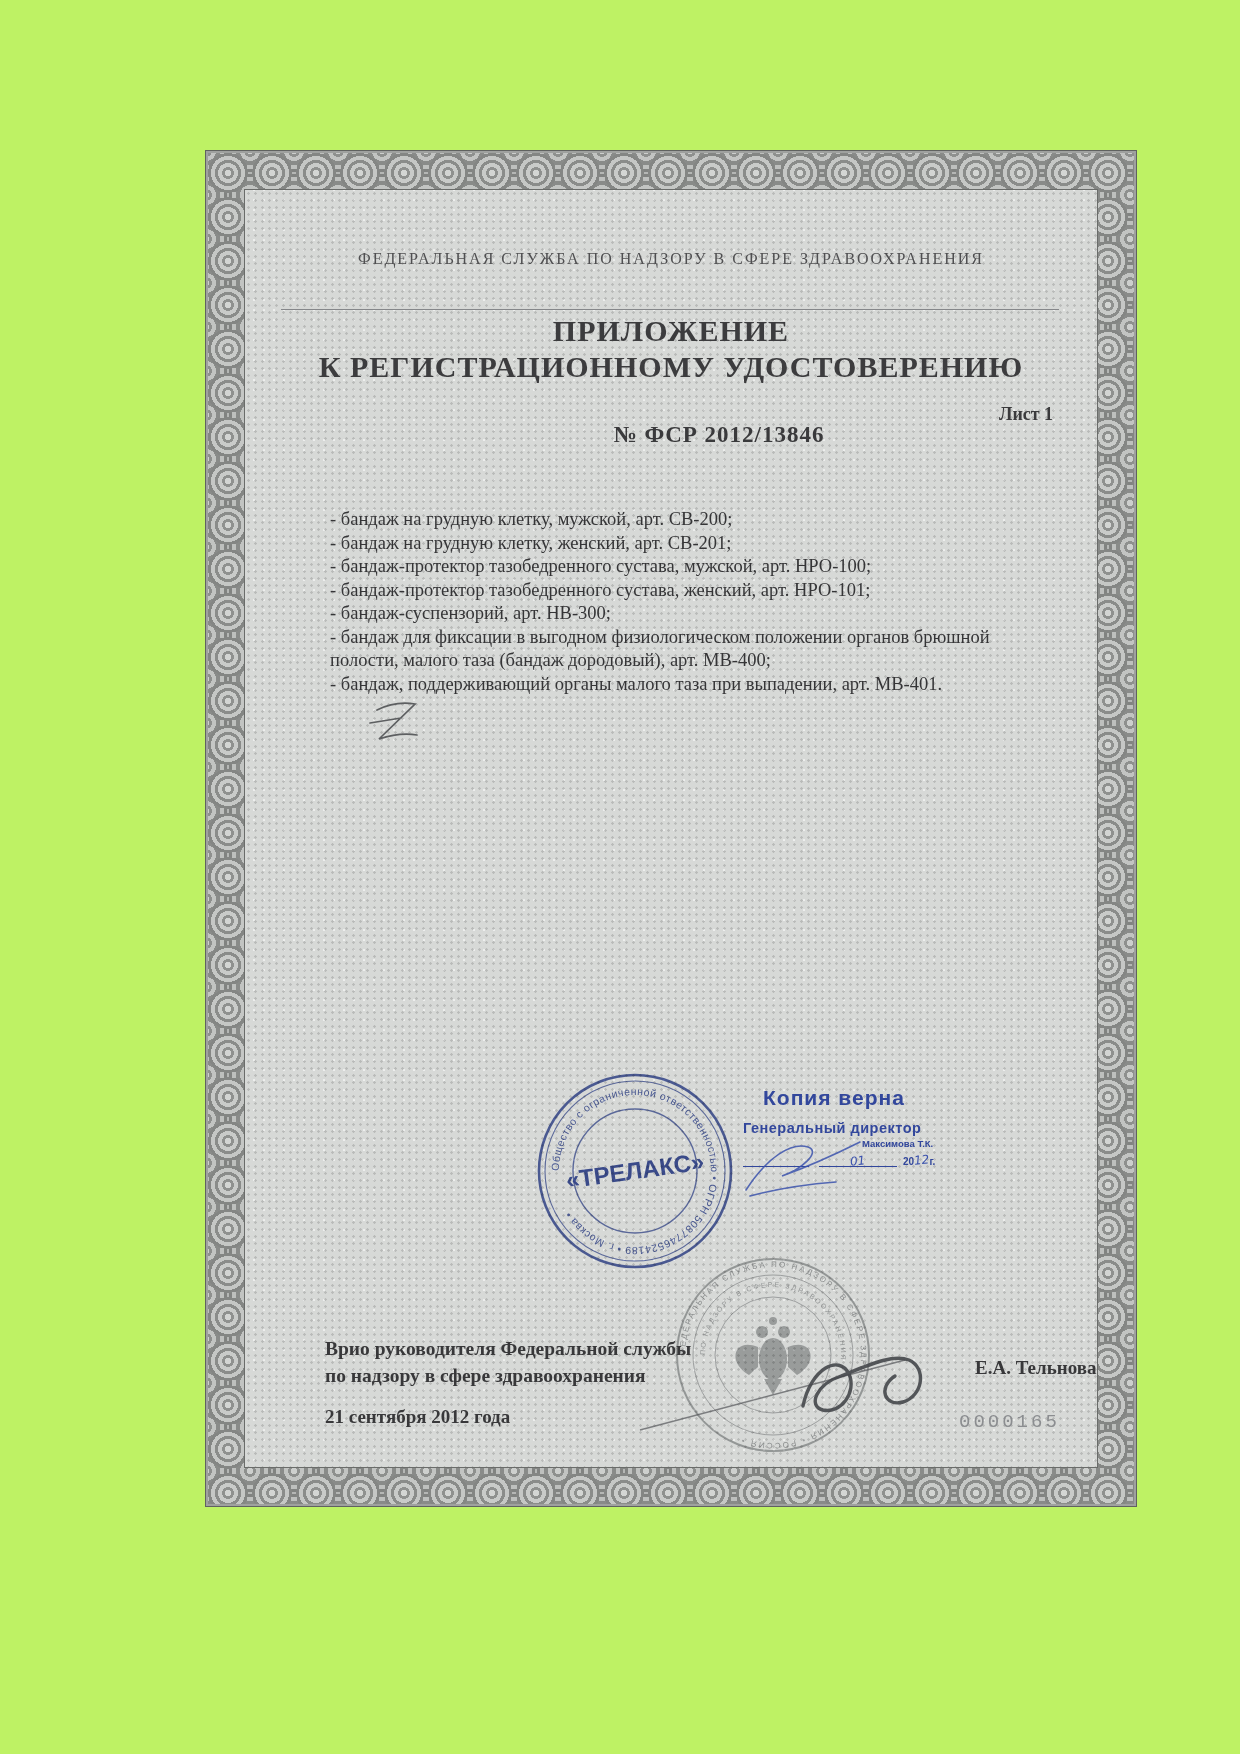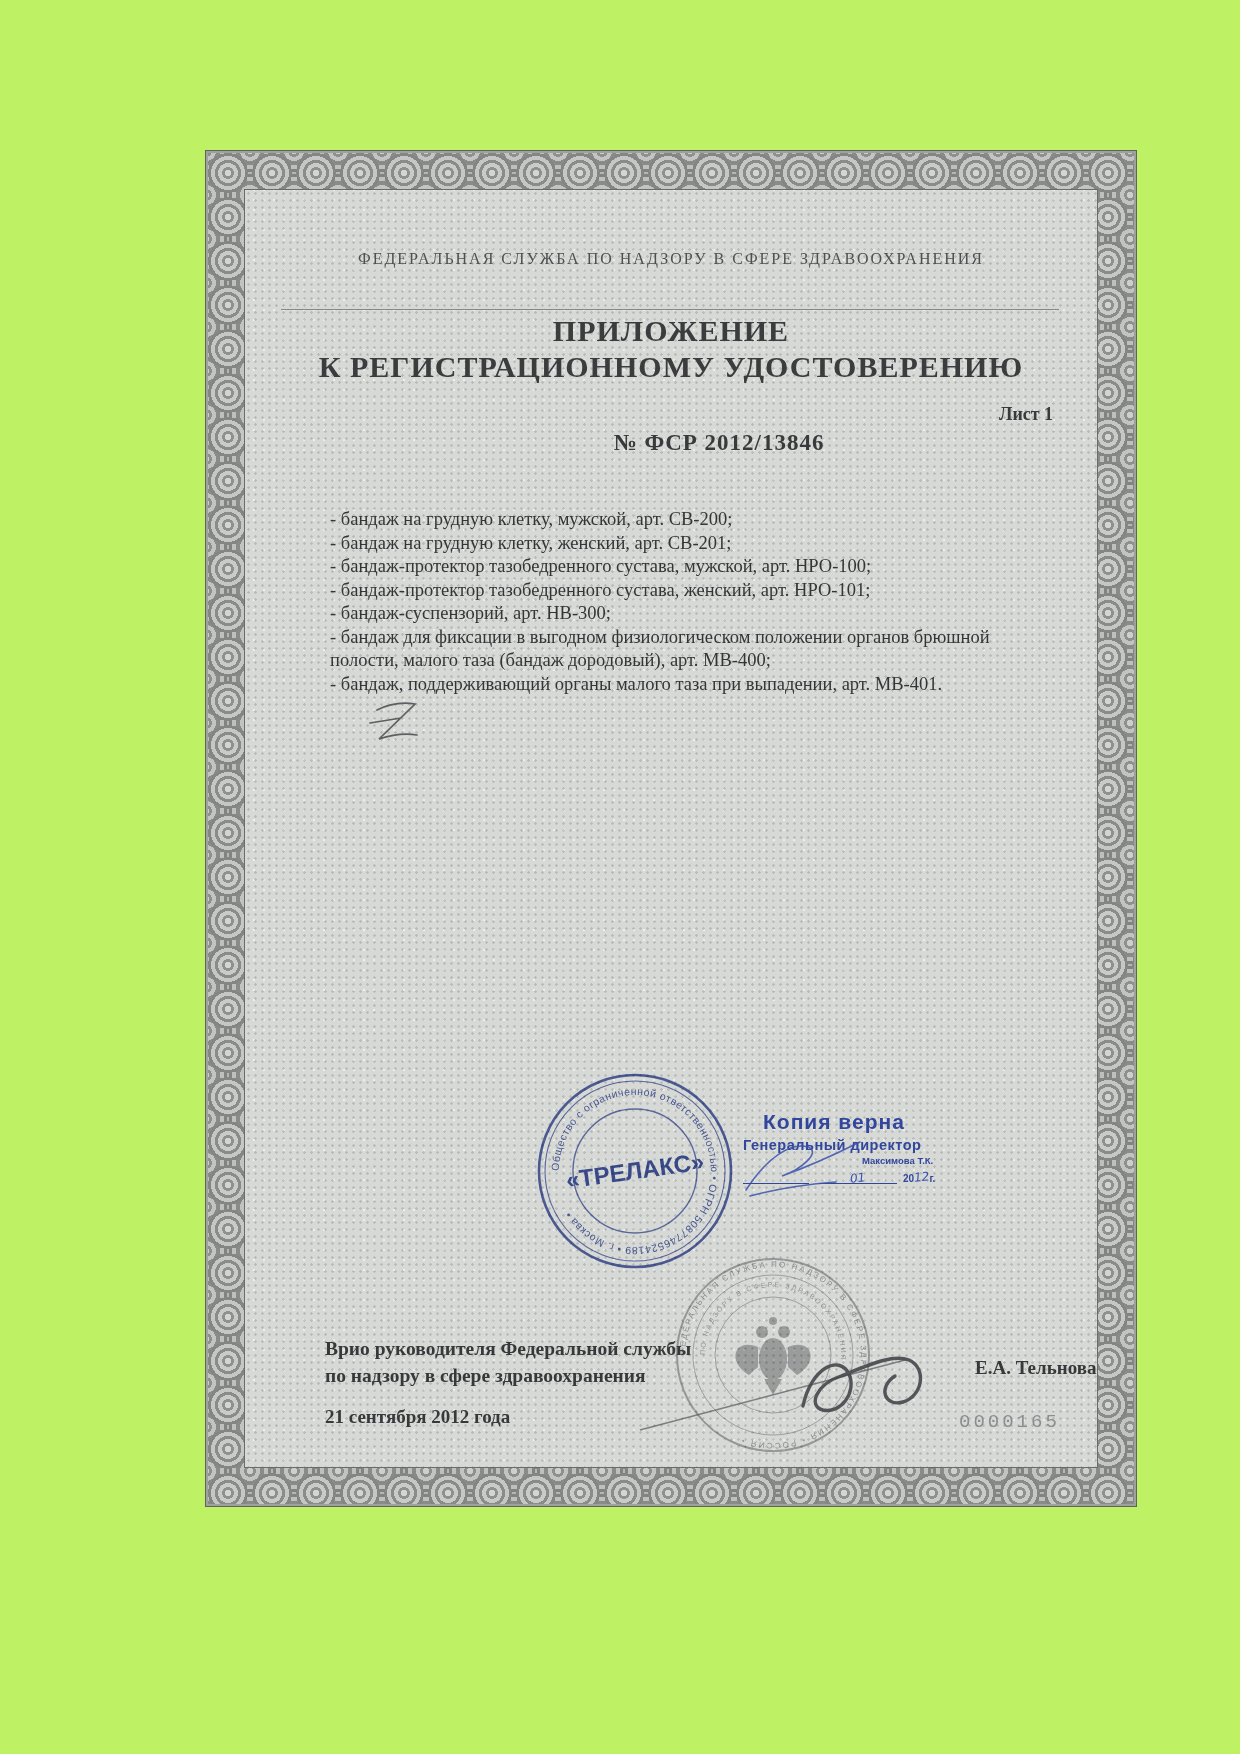--- a/index.html
+++ b/index.html
@@ -25,36 +25,36 @@
     background-position:0 0,4px 5px;}
 
   .abs{position:absolute;}
   .centered{left:0;right:0;text-align:center;}
 
   .agency{top:60px;font-size:16px;letter-spacing:2px;color:#4f4f51;}
   .rule{top:119px;left:36px;width:778px;height:0;border-top:1px solid #85878a;}
   .title1{top:124px;font-size:30px;font-weight:bold;letter-spacing:1px;color:#3c3c3e;}
   .title2{top:160px;font-size:30px;font-weight:bold;letter-spacing:1px;color:#3c3c3e;}
   .sheet{left:754px;top:214px;font-size:18px;font-weight:bold;}
-  .number{top:240px;font-size:23px;font-weight:bold;padding-left:96px;letter-spacing:1px;}
+  .number{top:232px;font-size:23px;font-weight:bold;padding-left:96px;letter-spacing:1px;}
 
   .list{left:85px;top:318px;width:698px;font-size:18.5px;line-height:23.5px;color:#353537;}
   .list div{margin:0;}
 
   .signoff-left{left:80px;top:1146px;font-size:19.5px;font-weight:bold;line-height:26.5px;color:#38383a;}
   .name-right{left:730px;top:1167px;font-size:19px;font-weight:bold;color:#38383a;}
   .date{left:80px;top:1216px;font-size:19px;font-weight:bold;color:#38383a;}
   .serial{left:714px;top:1221px;font-family:"Liberation Mono", monospace;font-size:19px;
           letter-spacing:3px;color:#8b8d90;}
 
   
-  .copy{left:498px;top:920px;width:250px;color:#32479c;
+  .copy{left:498px;top:896px;width:250px;color:#32479c;
         font-family:"Liberation Sans", sans-serif;}
   .copy .l1{font-size:21px;font-weight:bold;margin-left:20px;letter-spacing:1px;}
-  .copy .l2{font-size:14.5px;font-weight:bold;margin-top:3px;letter-spacing:0.5px;}
+  .copy .l2{font-size:14.5px;font-weight:bold;margin-top:10px;letter-spacing:0.5px;}
   .copy .nm{font-size:9.5px;font-weight:bold;margin-left:106px;margin-top:2px;padding-left:13px;}
   .dateline{display:flex;align-items:flex-end;margin-top:4px;font-size:10px;font-weight:bold;}
   .dateline .seg{border-bottom:1px solid #32479c;height:12px;}
   .dateline .s1{width:66px;margin-right:10px;}
   .dateline .s2{width:78px;margin-right:6px;text-align:center;}
   .hand{font-family:"DejaVu Sans", sans-serif;font-style:italic;font-weight:normal;
         color:#3b52ad;transform:rotate(-6deg);display:inline-block;font-size:12px;}
 
   svg{overflow:visible;}
   .stamp-blue{mix-blend-mode:multiply;}

